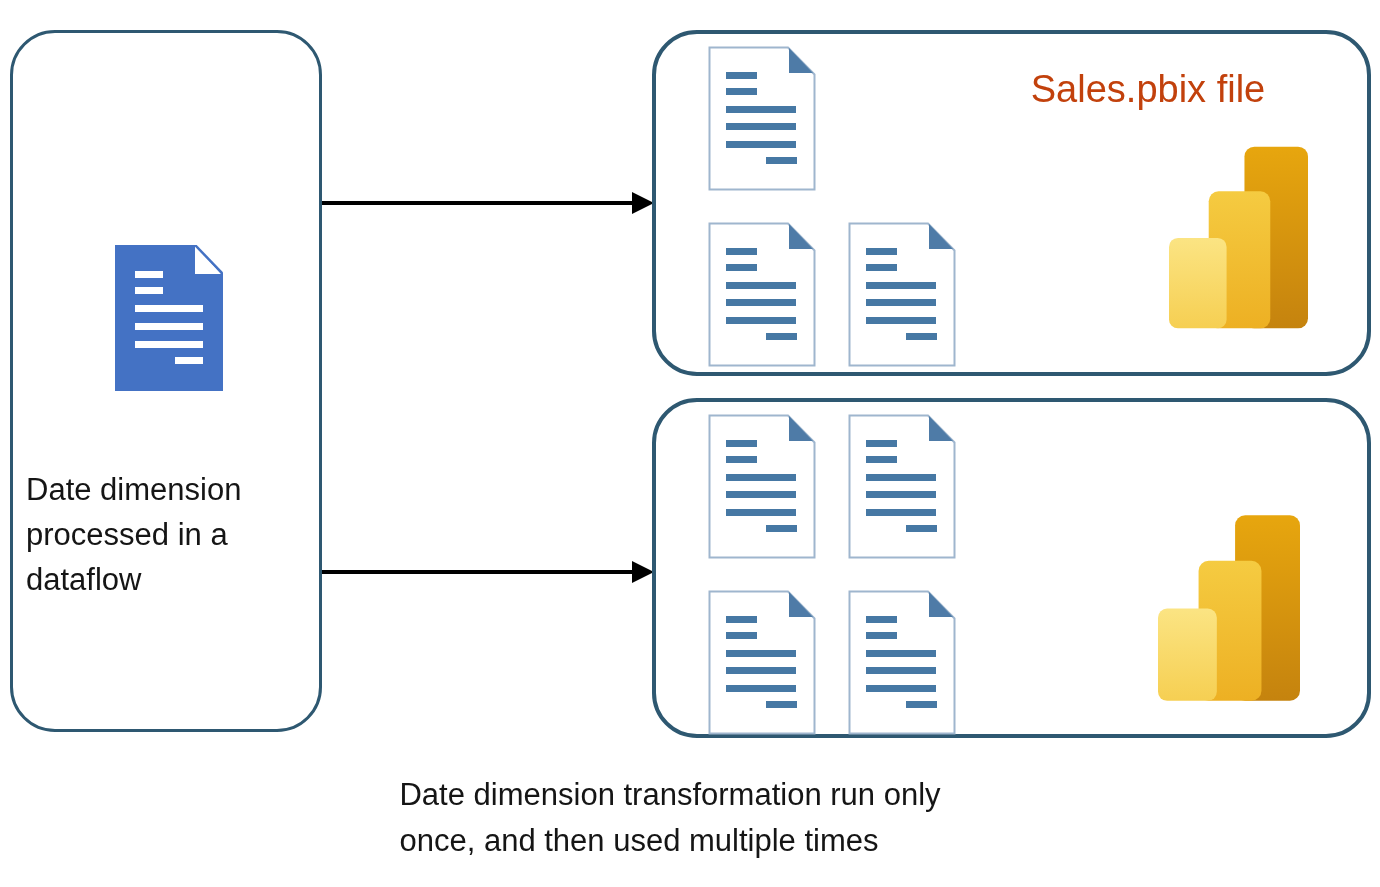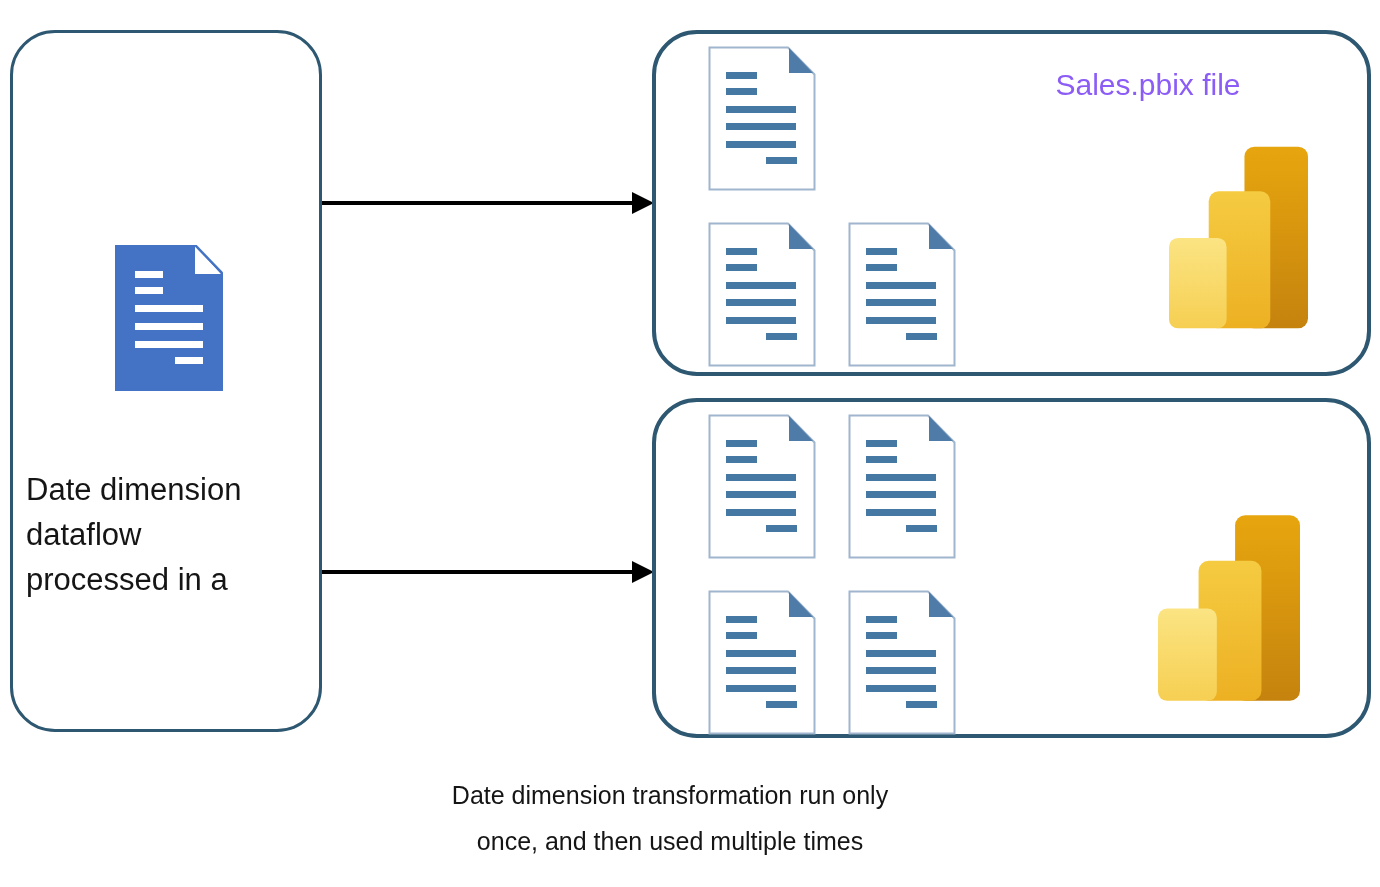--- a/index.html
+++ b/index.html
@@ -4,28 +4,28 @@
 <style>
   html,body{margin:0;padding:0;background:#fff;}
   .stage{
     position:relative;width:1380px;height:887px;background:#fff;overflow:hidden;
     font-family:"Liberation Sans","DejaVu Sans",sans-serif;color:#151515;
   }
   .box{position:absolute;box-sizing:border-box;background:#fff;border:4px solid #2E5871;border-radius:45px;}
   .left-box{left:10px;top:30px;width:312px;height:702px;border-width:3.5px;}
   .sales-box{left:652px;top:30px;width:719px;height:346px;}
   .inventory-box{left:652px;top:398px;width:719px;height:340px;}
-  .box-title{position:absolute;transform:translateX(-50%);white-space:nowrap;font-size:30px;color:#8b5cf6;}
+  .box-title{position:absolute;transform:translateX(-50%);white-space:nowrap;font-size:38px;color:#c2410c;}
   .sales-title{left:492px;top:34px;}
   .inventory-title{left:504px;top:38px;}
   .left-label{position:absolute;left:50%;top:434px;transform:translateX(-50%);
     width:280px;text-align:left;font-size:31px;line-height:45px;white-space:nowrap;}
   .doc{position:absolute;}
   .caption{position:absolute;left:670px;top:772px;transform:translateX(-50%);
-    text-align:center;font-size:25px;line-height:46px;white-space:nowrap;}
+    font-size:31px;line-height:46px;white-space:nowrap;}
   .arrow-line{position:absolute;height:4px;background:#000;}
   .arrow-head{position:absolute;width:0;height:0;border-top:11px solid transparent;
     border-bottom:11px solid transparent;border-left:22px solid #000;}
   .a1-line{left:322px;top:201px;width:312px;}
   .a1-head{left:632px;top:192px;}
   .a2-line{left:322px;top:570px;width:312px;}
   .a2-head{left:632px;top:561px;}
 </style>
 </head>
 <body>
@@ -41,22 +41,22 @@
         <rect x="20" y="26" width="28" height="7"></rect>
         <rect x="20" y="42" width="28" height="7"></rect>
         <rect x="20" y="60" width="68" height="7"></rect>
         <rect x="20" y="78" width="68" height="7"></rect>
         <rect x="20" y="96" width="68" height="7"></rect>
         <rect x="60" y="112" width="28" height="7"></rect>
       </g>
     </svg>
     <div class="left-label">
       <div>Date dimension</div>
+      <div>processed in a</div>
       <div>dataflow</div>
-      <div>processed in a</div>
     </div>
   </div>
 
   <div>
     <div class="arrow-line a1-line"></div>
     <div class="arrow-head a1-head"></div>
   </div>
   <div>
     <div class="arrow-line a2-line"></div>
     <div class="arrow-head a2-head"></div>

